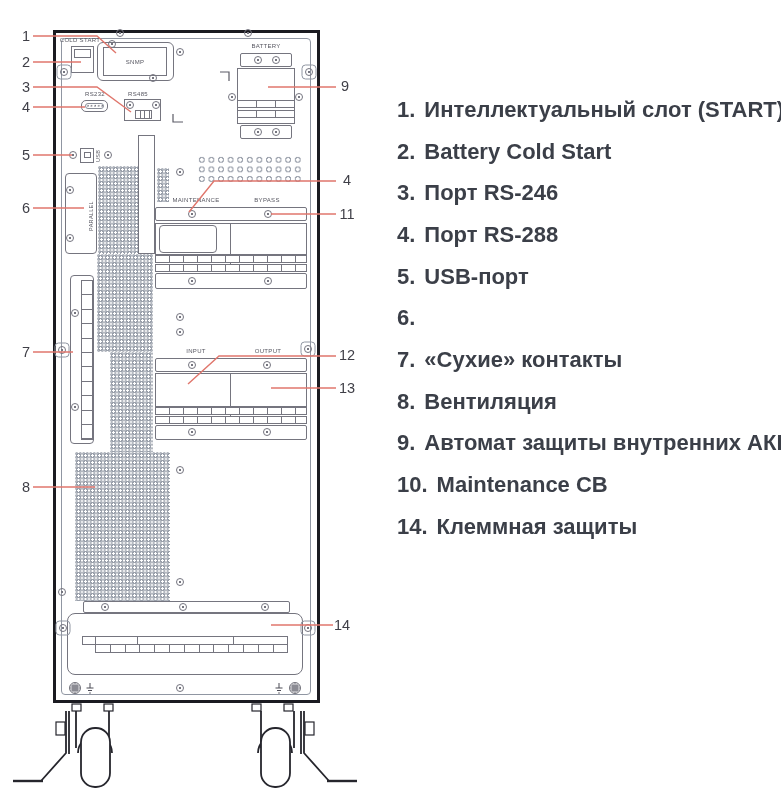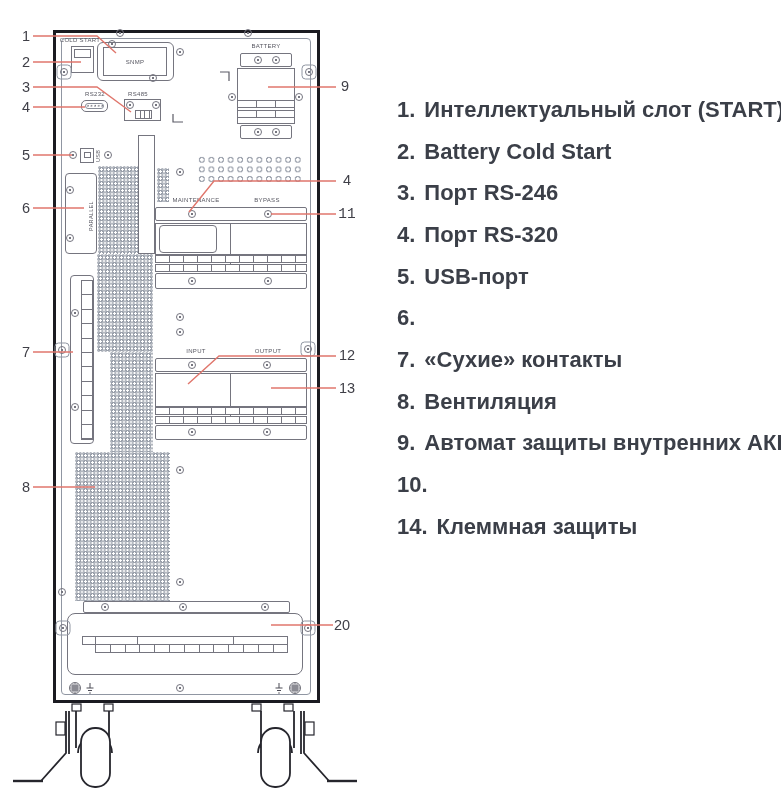--- a/index.html
+++ b/index.html
@@ -238,42 +238,42 @@
     <span class="num" style="left:26px;top:36px;">1</span>
     <span class="num" style="left:26px;top:62px;">2</span>
     <span class="num" style="left:26px;top:87px;">3</span>
     <span class="num" style="left:26px;top:107px;">4</span>
     <span class="num" style="left:26px;top:155px;">5</span>
     <span class="num" style="left:26px;top:208px;">6</span>
     <span class="num" style="left:26px;top:352px;">7</span>
     <span class="num" style="left:26px;top:487px;">8</span>
     <span class="num" style="left:345px;top:86px;">9</span>
     <span class="num" style="left:347px;top:180px;">4</span>
-    <span class="num" style="left:347px;top:214px;font-family:Liberation Mono, monospace;">11</span>
+    <span class="num" style="left:347px;top:214px;">11</span>
     <span class="num" style="left:347px;top:355px;">12</span>
     <span class="num" style="left:347px;top:388px;">13</span>
-    <span class="num" style="left:342px;top:625px;">20</span>
+    <span class="num" style="left:342px;top:625px;">14</span>
   </div>
 
   <div class="legend">
     <div class="legend-item">
         <span class="n">1.</span>
         <span>Интеллектуальный слот (START)</span>
       </div>
     <div class="legend-item">
         <span class="n">2.</span>
         <span>Battery Cold Start</span>
       </div>
     <div class="legend-item">
         <span class="n">3.</span>
         <span>Порт RS-246</span>
       </div>
     <div class="legend-item">
         <span class="n">4.</span>
-        <span>Порт RS-320</span>
+        <span>Порт RS-288</span>
       </div>
     <div class="legend-item">
         <span class="n">5.</span>
         <span>USB-порт</span>
       </div>
     <div class="legend-item">
         <span class="n">6.</span>
       </div>
     <div class="legend-item">
         <span class="n">7.</span>
@@ -282,20 +282,21 @@
     <div class="legend-item">
         <span class="n">8.</span>
         <span>Вентиляция</span>
       </div>
     <div class="legend-item">
         <span class="n">9.</span>
         <span>Автомат защиты внутренних АКБ</span>
       </div>
     <div class="legend-item">
         <span class="n">10.</span>
+        <span>Maintenance CB</span>
       </div>
     <div class="legend-item">
         <span class="n">14.</span>
         <span>Клеммная защиты</span>
       </div>
   </div>
 
 </div>
 
 </body></html>

